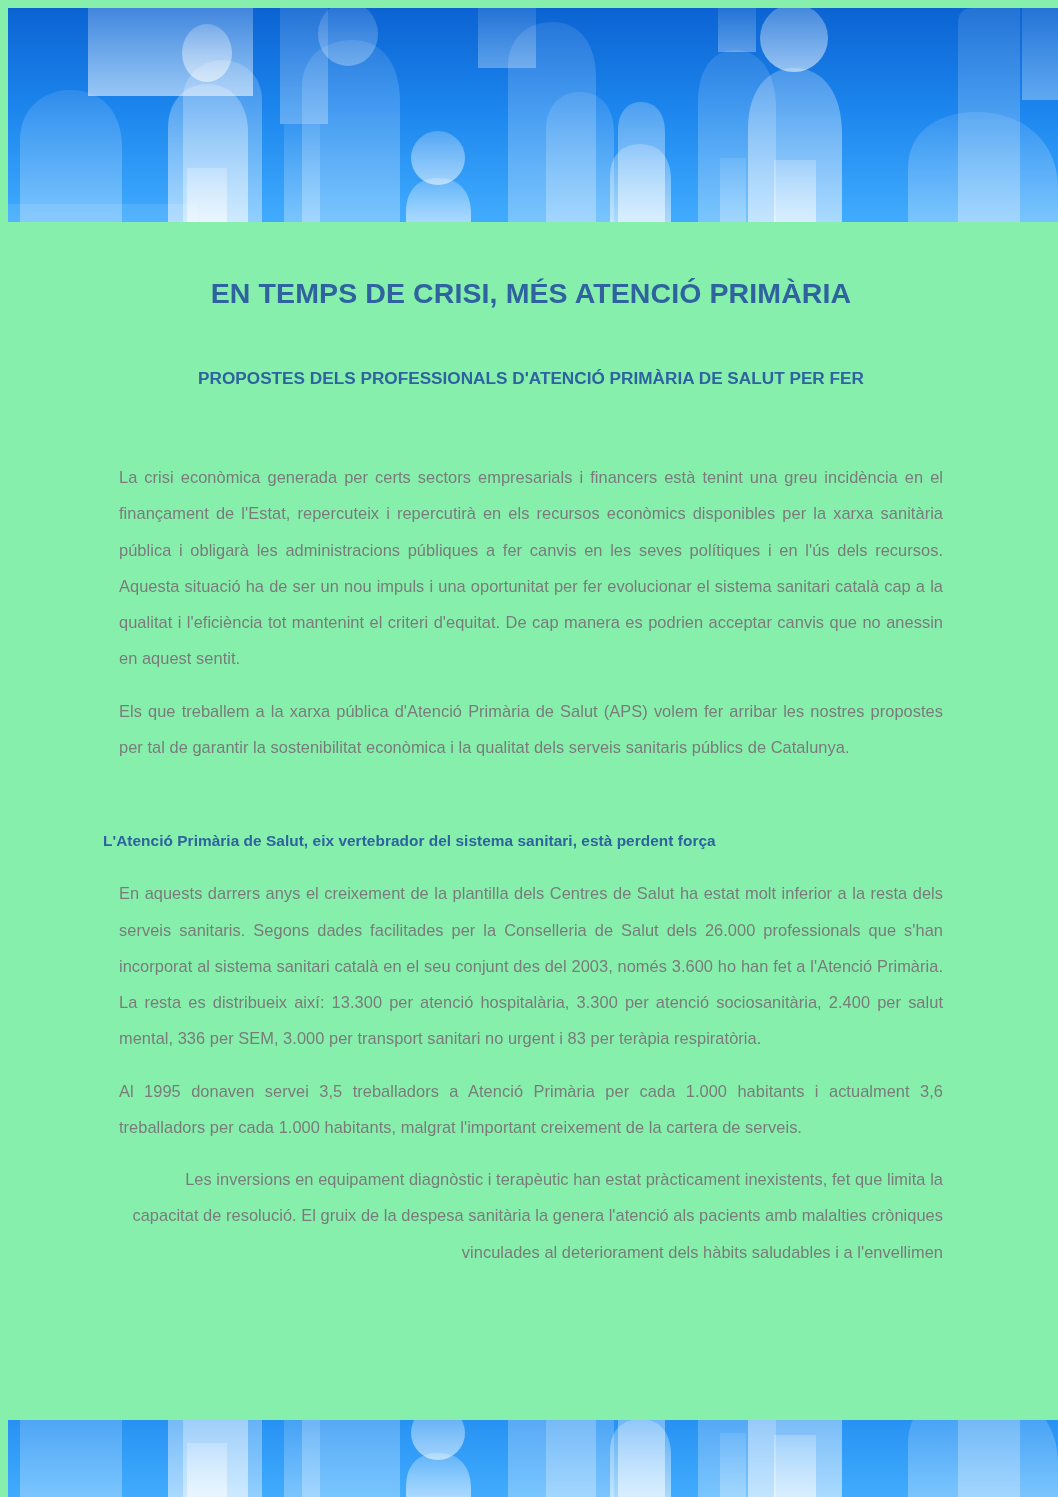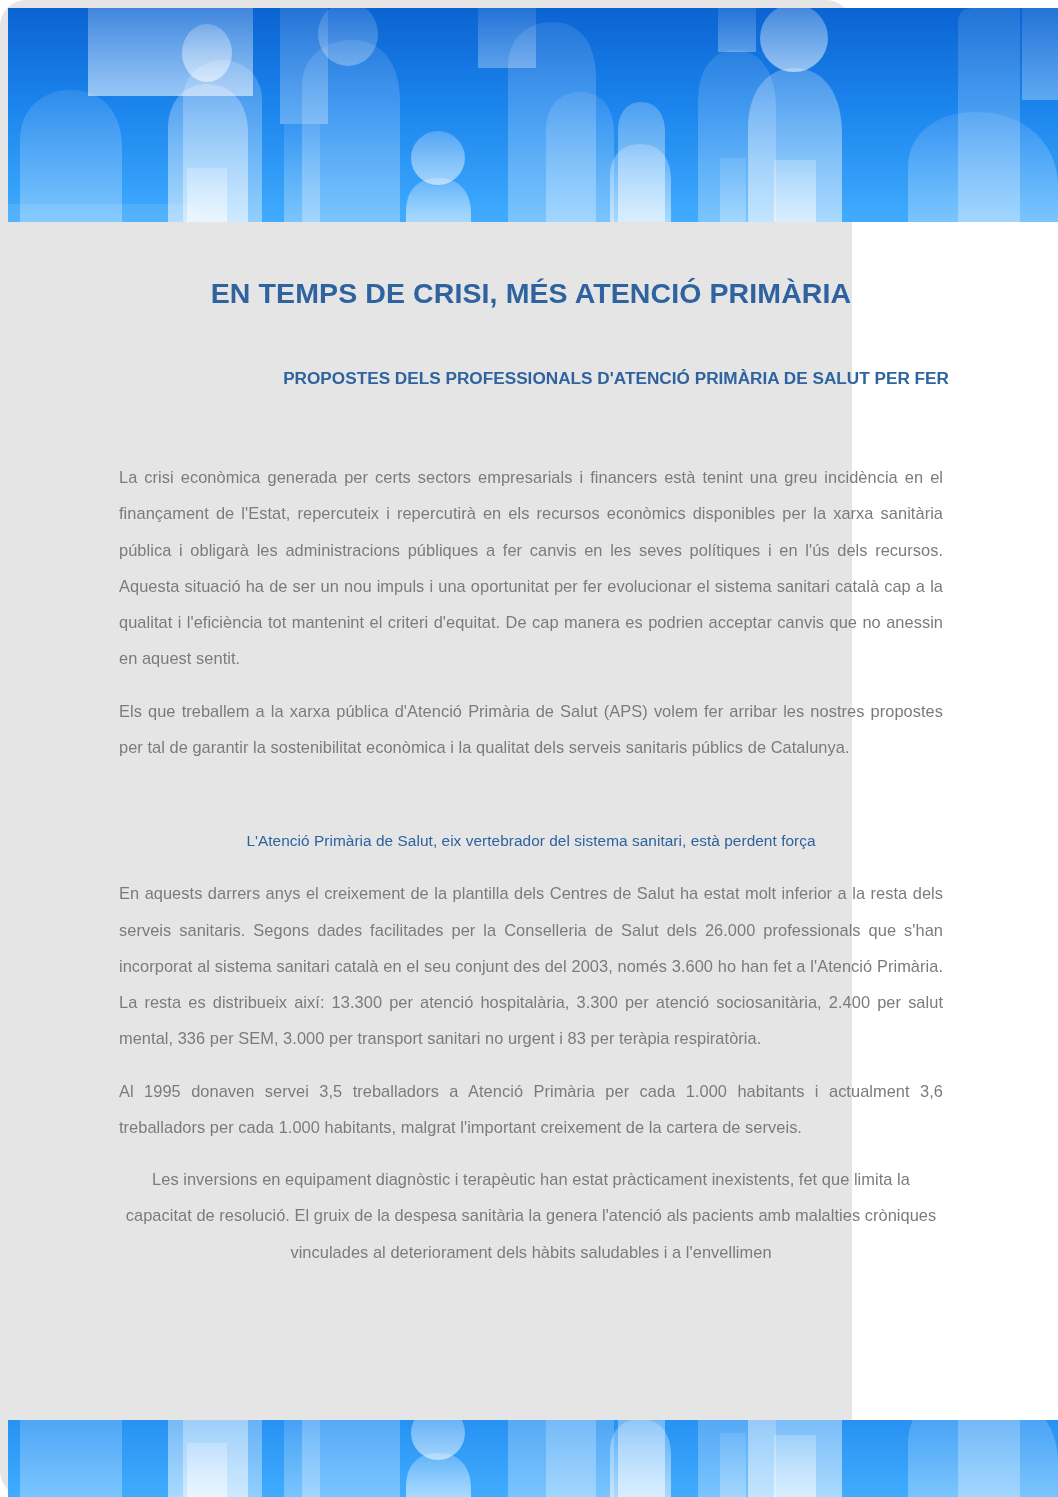--- a/index.html
+++ b/index.html
@@ -10,24 +10,23 @@
   body {
     width: 1058px;
     height: 1497px;
     font-family: "Liberation Sans", sans-serif;
     position: relative;
     overflow: hidden;
   }
 
   .page {
     position: relative;
-    width: 852px;
+    width: 1058px;
     height: 1497px;
-    background: #e5e5e5;
-    border-radius: 26px;
+    background: #86efac;
   }
 
   
   .banner {
     position: absolute;
     overflow: hidden;
   }
   .banner-top {
     left: 8px;
     top: 8px;
@@ -78,21 +77,21 @@
     letter-spacing: 0.1px;
     margin: 0;
     padding-top: 30px;
     line-height: 1.25;
   }
 
   .doc-subtitle {
     font-size: 17.2px;
     font-weight: bold;
     color: #2E639F;
-    text-align: right;
+    text-align: center;
     line-height: 1.95;
     margin: 0;
     padding-top: 50px;
     padding-left: 10px;
     padding-right: 10px;
   }
 
   .body-block {
     padding-top: 48px;
   }
@@ -100,29 +99,29 @@
   p.para {
     margin: 16px;
     font-size: 16.4px;
     color: #7b7b7b;
     text-align: justify;
     line-height: 2.21;
     letter-spacing: 0.05px;
   }
 
   p.para.last-left {
-    text-align: center;
+    text-align: right;
   }
 
   .section-heading {
     margin: 0;
     font-size: 15.4px;
-    font-weight: normal;
+    font-weight: bold;
     color: #2E639F;
-    text-align: center;
+    text-align: left;
     line-height: 2.35;
     letter-spacing: 0.05px;
   }
 
   .gap-before-heading { height: 42px; }
 </style>
 </head>
 <body>
 
 <div class="page">

